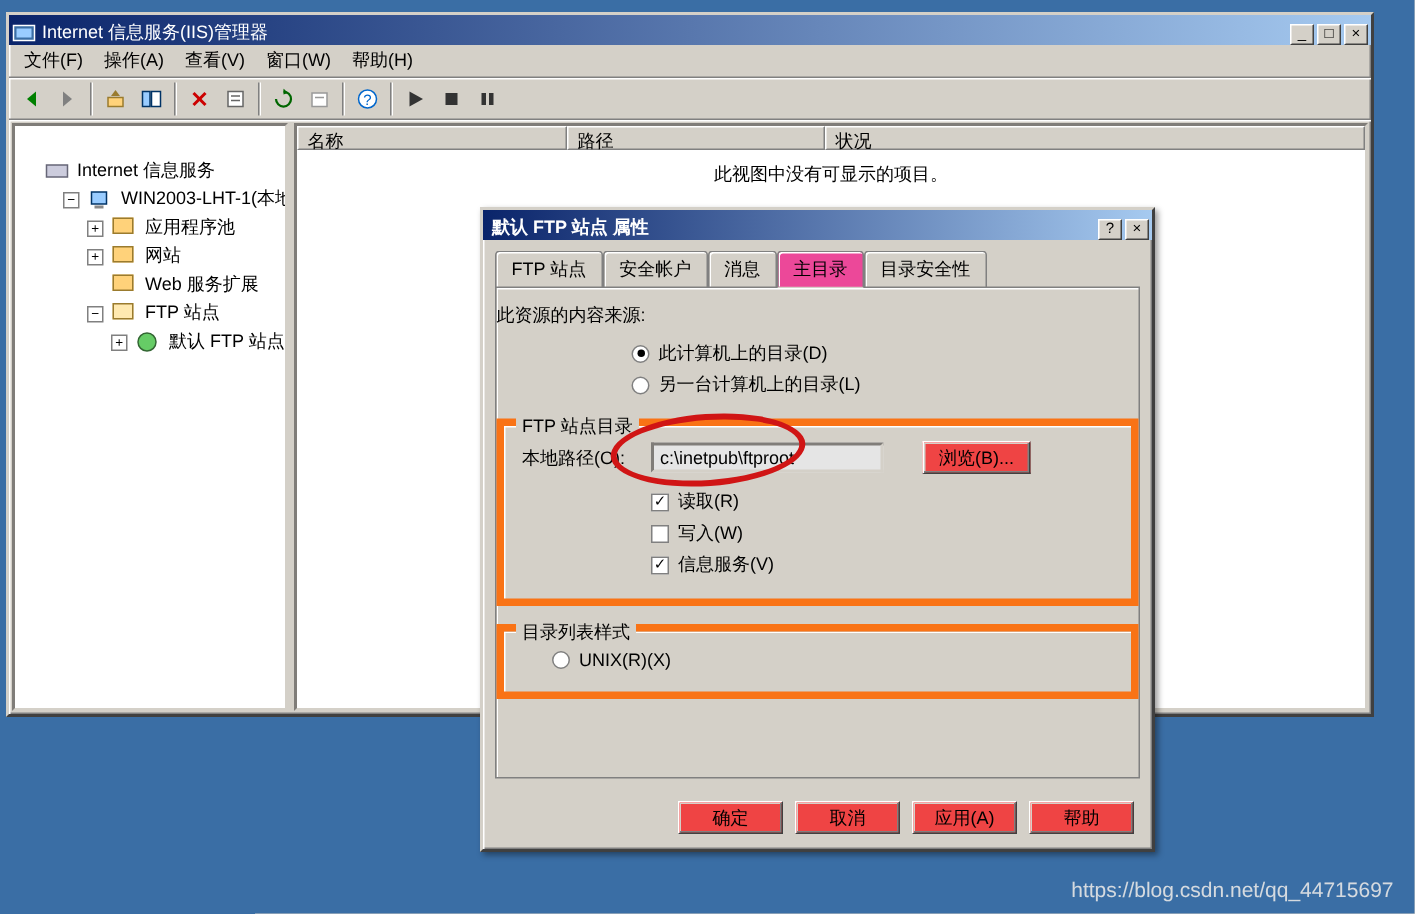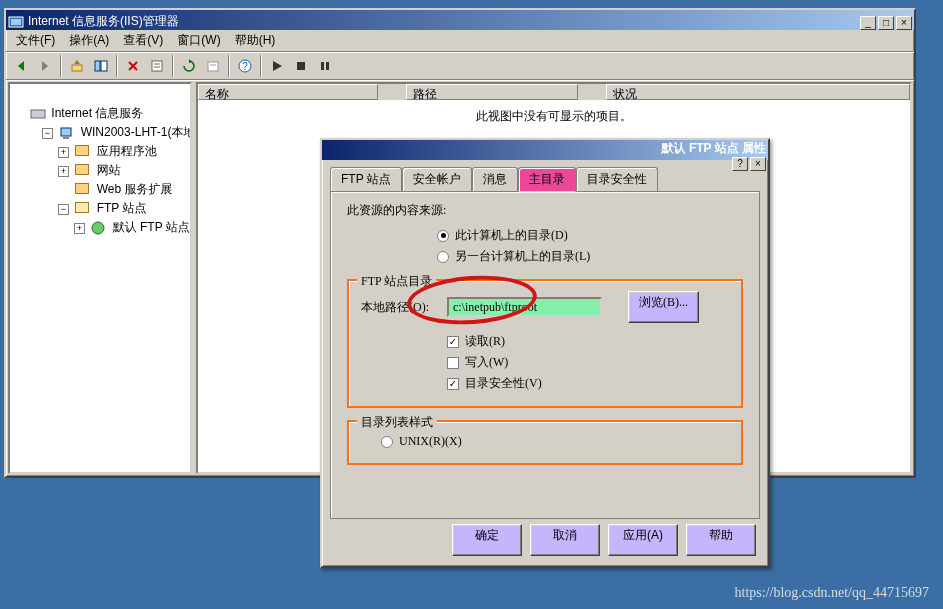--- a/index.html
+++ b/index.html
@@ -64,88 +64,88 @@
     font-size:12px; overflow:auto; padding:20px;
   }
   .tree-node { white-space:nowrap; padding:1px 0;}
   .tree-node .toggle {display:inline-block;width:11px;height:11px;border:1px solid #808080;text-align:center;line-height:9px;font-size:9px;margin-right:3px;background:#fff;}
   .tree-node .ticon{display:inline-block;width:16px;height:14px;margin-right:2px;vertical-align:middle;}
   .folder-ico{background:#ffd27a;border:1px solid #9a7b2e;width:14px;height:11px;display:inline-block;}
   .list-panel {
     flex:1; margin-left:4px; display:flex;flex-direction:column;
   }
   .list-header {
-    height:18px; display:flex; background:#d4d0c8;border:2px inset #d4d0c8;border-bottom:none;gap:28px;
+    height:18px; display:flex; background:#d4d0c8;border:2px inset #d4d0c8;border-bottom:none;
   }
   .list-header .col {
     border:1px solid #fff;border-right-color:#808080;border-bottom-color:#808080;
     padding:1px 6px; font-size:12px;
   }
   .list-body {
     flex:1;background:#fff;border:2px inset #d4d0c8;border-top:none;
     text-align:center;padding-top:8px;color:#000;
   }
 
   
   .dialog {
     position:absolute;
     left: 320px; top: 138px;
     width: 450px; height: 430px;
     background:#d4d0c8;
     border:2px solid #d4d0c8;
     border-right-color:#404040;border-bottom-color:#404040;
     box-shadow: inset 1px 1px #fff, inset -1px -1px #808080, 2px 2px 4px rgba(0,0,0,0.4);
   }
-  .dialog .titlebar{background:linear-gradient(to right,#0a246a,#a6caf0);flex-direction:column;}
+  .dialog .titlebar{background:linear-gradient(to right,#0a246a,#a6caf0);}
   .tabstrip { display:flex; padding:6px 8px 0 8px; gap:0;}
   .tab {
     padding:3px 10px; border:1px solid #808080;border-bottom:none;
     background:#d4d0c8; border-top-left-radius:3px;border-top-right-radius:3px;
     box-shadow: inset 1px 1px #fff; position:relative; top:1px;
     font-size:12px;
   }
   .tab.active { background:#ec4899; z-index:2; border-bottom:1px solid #d4d0c8;}
   .tab-body {
     margin:0 8px 8px 8px; border:1px solid #808080;
     box-shadow: inset 1px 1px #fff;
-    padding:10px 16px; height: 328px; position:relative;font-family:Liberation Serif, serif;
+    padding:10px 0; height: 328px; position:relative;
   }
   .groupbox {
-    border:2px solid #f97316; box-shadow: inset 1px 1px #fff;
+    border:5px solid #f97316; box-shadow: inset 1px 1px #fff;
     padding:10px 12px 12px 12px; margin-top:12px; position:relative;
   }
   .groupbox .legend {
     position:absolute; top:-8px; left:8px; background:#d4d0c8; padding:0 4px; font-size:12px;
   }
   .radio-row, .check-row { display:flex;align-items:center;gap:6px;padding:2px 0;font-size:12px;}
   .radio-dot{width:12px;height:12px;border:1px solid #808080;border-radius:50%;background:#fff;display:inline-flex;align-items:center;justify-content:center;}
   .radio-dot.checked::after{content:"";width:5px;height:5px;background:#000;border-radius:50%;}
   .check-box{width:12px;height:12px;border:1px solid #808080;background:#fff;display:inline-flex;align-items:center;justify-content:center;font-size:10px;line-height:10px;}
   .textfield{
-    height:20px;border:2px inset #d4d0c8;background:#86efac;padding:1px 4px;font-size:12px;
+    height:20px;border:2px inset #d4d0c8;background:#e5e5e5;padding:1px 4px;font-size:12px;
     display:inline-block;
   }
   .btn95 {
-    min-width:70px;height:32px;padding:0 10px;
+    min-width:70px;height:22px;padding:0 10px;
     border:1px solid #404040;border-top-color:#fff;border-left-color:#fff;
     box-shadow: inset -1px -1px #808080, inset 1px 1px #d4d0c8;
-    background:#c4b5fd;font-size:12px;text-align:center;line-height:20px;
+    background:#ef4444;font-size:12px;text-align:center;line-height:20px;
     display:inline-block;
   }
   .dlg-footer{position:absolute;right:12px;bottom:10px;display:flex;gap:8px;}
   .circled {
     position:absolute;
     border:4px solid #d01515;
     border-radius:50%/50%;
     width:130px;height:48px;
     transform: rotate(-4deg);
     pointer-events:none;
   }
   .watermark{
-    position:absolute;right:14px;bottom:8px;color:#e6e6e6;font-size:14px;opacity:0.9;font-family:Liberation Serif, serif;
+    position:absolute;right:14px;bottom:8px;color:#e6e6e6;font-size:14px;opacity:0.9;font-family:Liberation Sans, sans-serif;
   }
 </style>
 </head>
 <body>
 
 <div class="main-window">
   <div class="titlebar">
     <span class="icon">
       <svg width="16" height="16">
           <rect x="1" y="3" width="14" height="10" fill="#3a6ea5" stroke="#fff"></rect>
@@ -346,21 +346,21 @@
         <div class="check-row">
           <span class="check-box">✓</span>
           <span>读取(R)</span>
         </div>
         <div class="check-row">
           <span class="check-box"></span>
           <span>写入(W)</span>
         </div>
         <div class="check-row">
           <span class="check-box">✓</span>
-          <span>目录安全性(V)</span>
+          <span>信息服务(V)</span>
         </div>
       </div>
     </div>
 
     <div class="groupbox">
       <span class="legend">目录列表样式</span>
       <div style="padding-left:20px">
         <div class="radio-row">
           <span class="radio-dot"></span>
           <span>UNIX(R)(X)</span>

